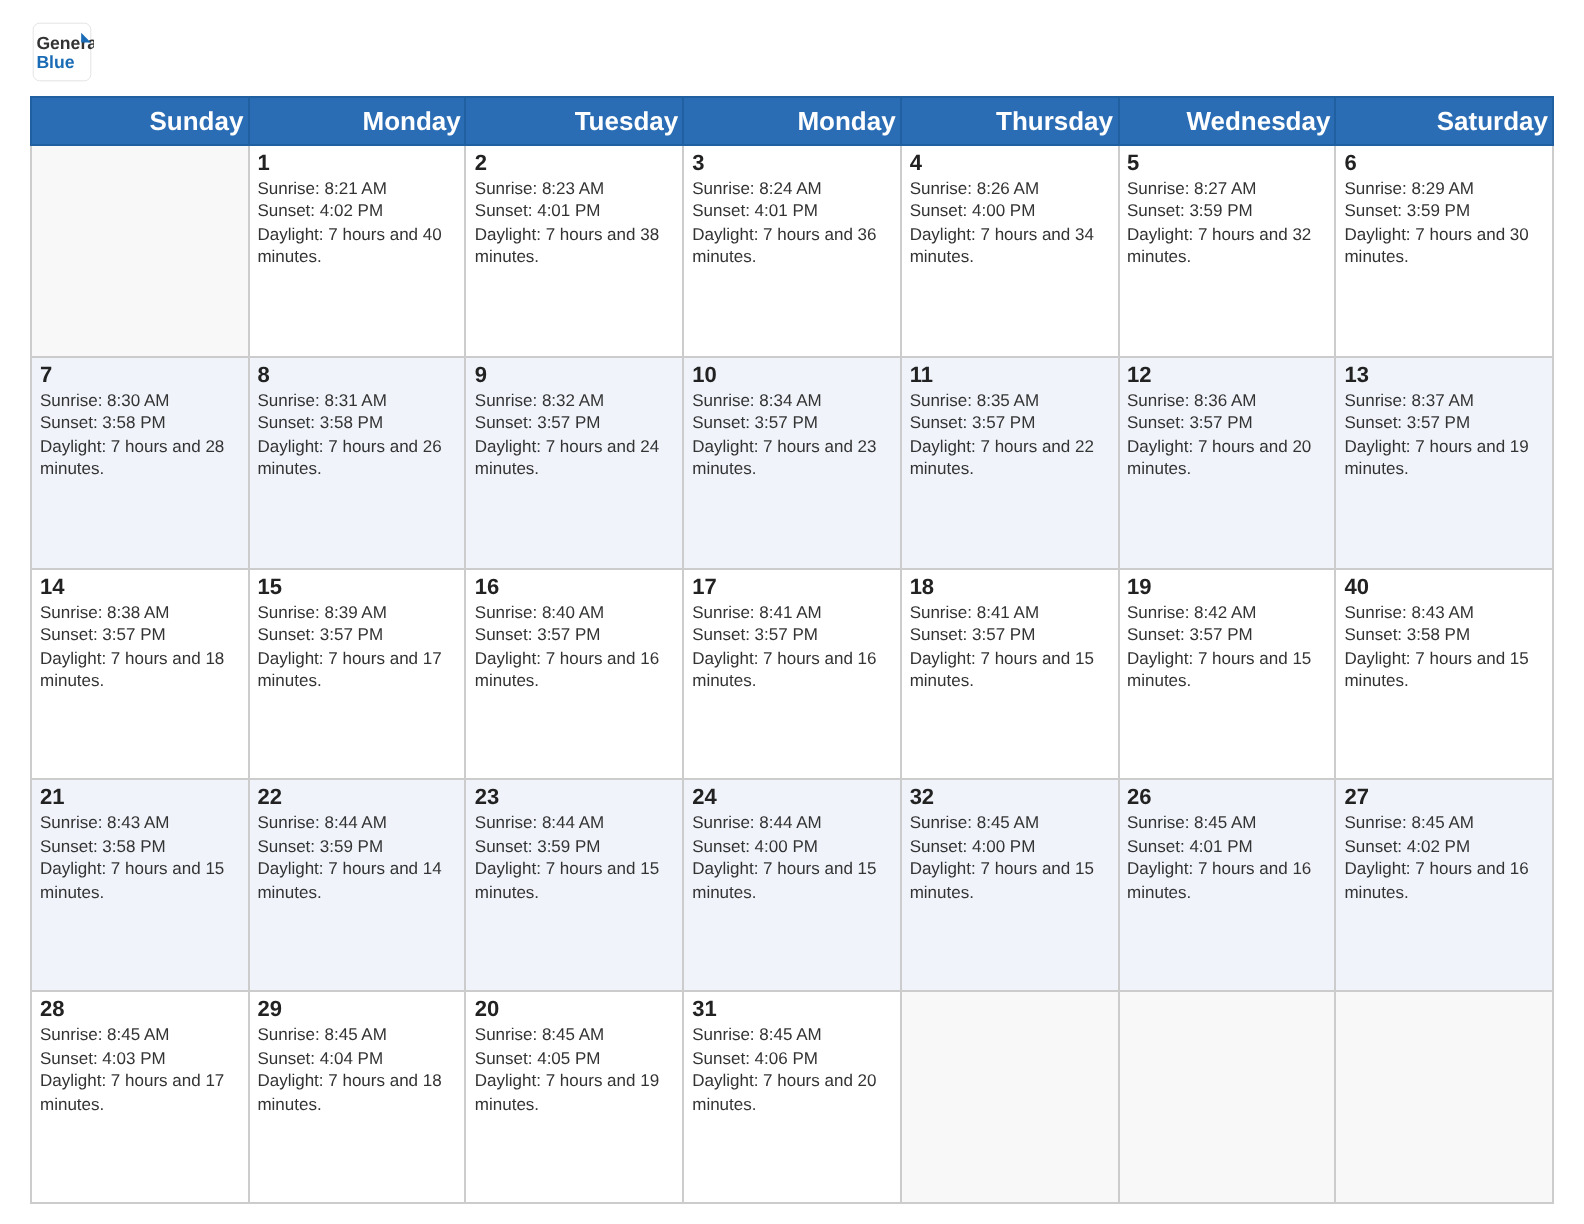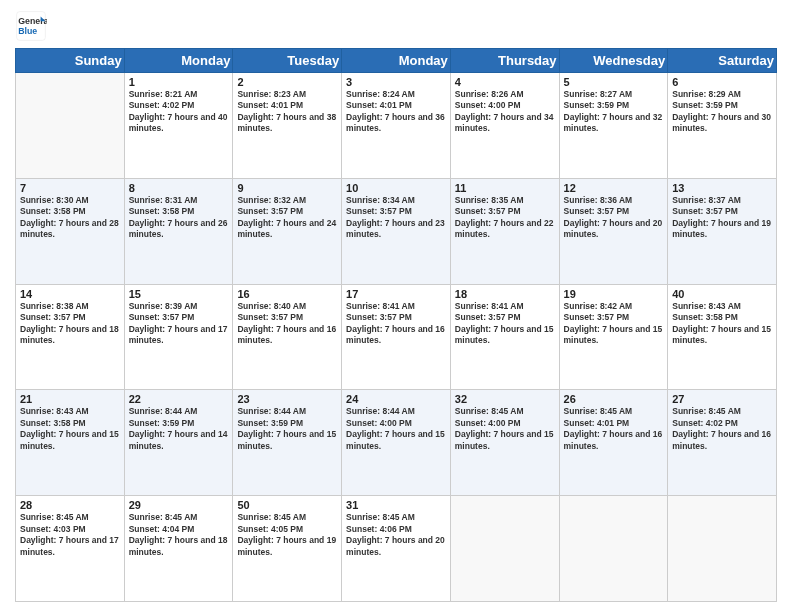--- a/index.html
+++ b/index.html
@@ -78,21 +78,20 @@
       font-size: 11px;
       font-weight: bold;
       color: #222;
       display: block;
       margin-bottom: 1px;
     }
     .day-info {
       font-size: 8.5px;
       line-height: 1.35;
       color: #333;
-      font-weight: bold;
     }
     .row-shade td {
       background: #f0f4fa;
     }
   </style>
 </head>
 <body>
 
 <div class="page">
   <div class="header">
@@ -244,21 +243,21 @@
         <tr>
           <td>
             <span class="day-num">28</span>
 <div class="day-info">Sunrise: 8:45 AM<br>Sunset: 4:03 PM<br>Daylight: 7 hours and 17 minutes.</div>
           </td>
           <td>
             <span class="day-num">29</span>
 <div class="day-info">Sunrise: 8:45 AM<br>Sunset: 4:04 PM<br>Daylight: 7 hours and 18 minutes.</div>
           </td>
           <td>
-            <span class="day-num">50</span>
+            <span class="day-num">20</span>
 <div class="day-info">Sunrise: 8:45 AM<br>Sunset: 4:05 PM<br>Daylight: 7 hours and 19 minutes.</div>
           </td>
           <td>
             <span class="day-num">31</span>
 <div class="day-info">Sunrise: 8:45 AM<br>Sunset: 4:06 PM<br>Daylight: 7 hours and 20 minutes.</div>
           </td>
           <td class="empty"></td>
           <td class="empty"></td>
           <td class="empty"></td>
         </tr>

